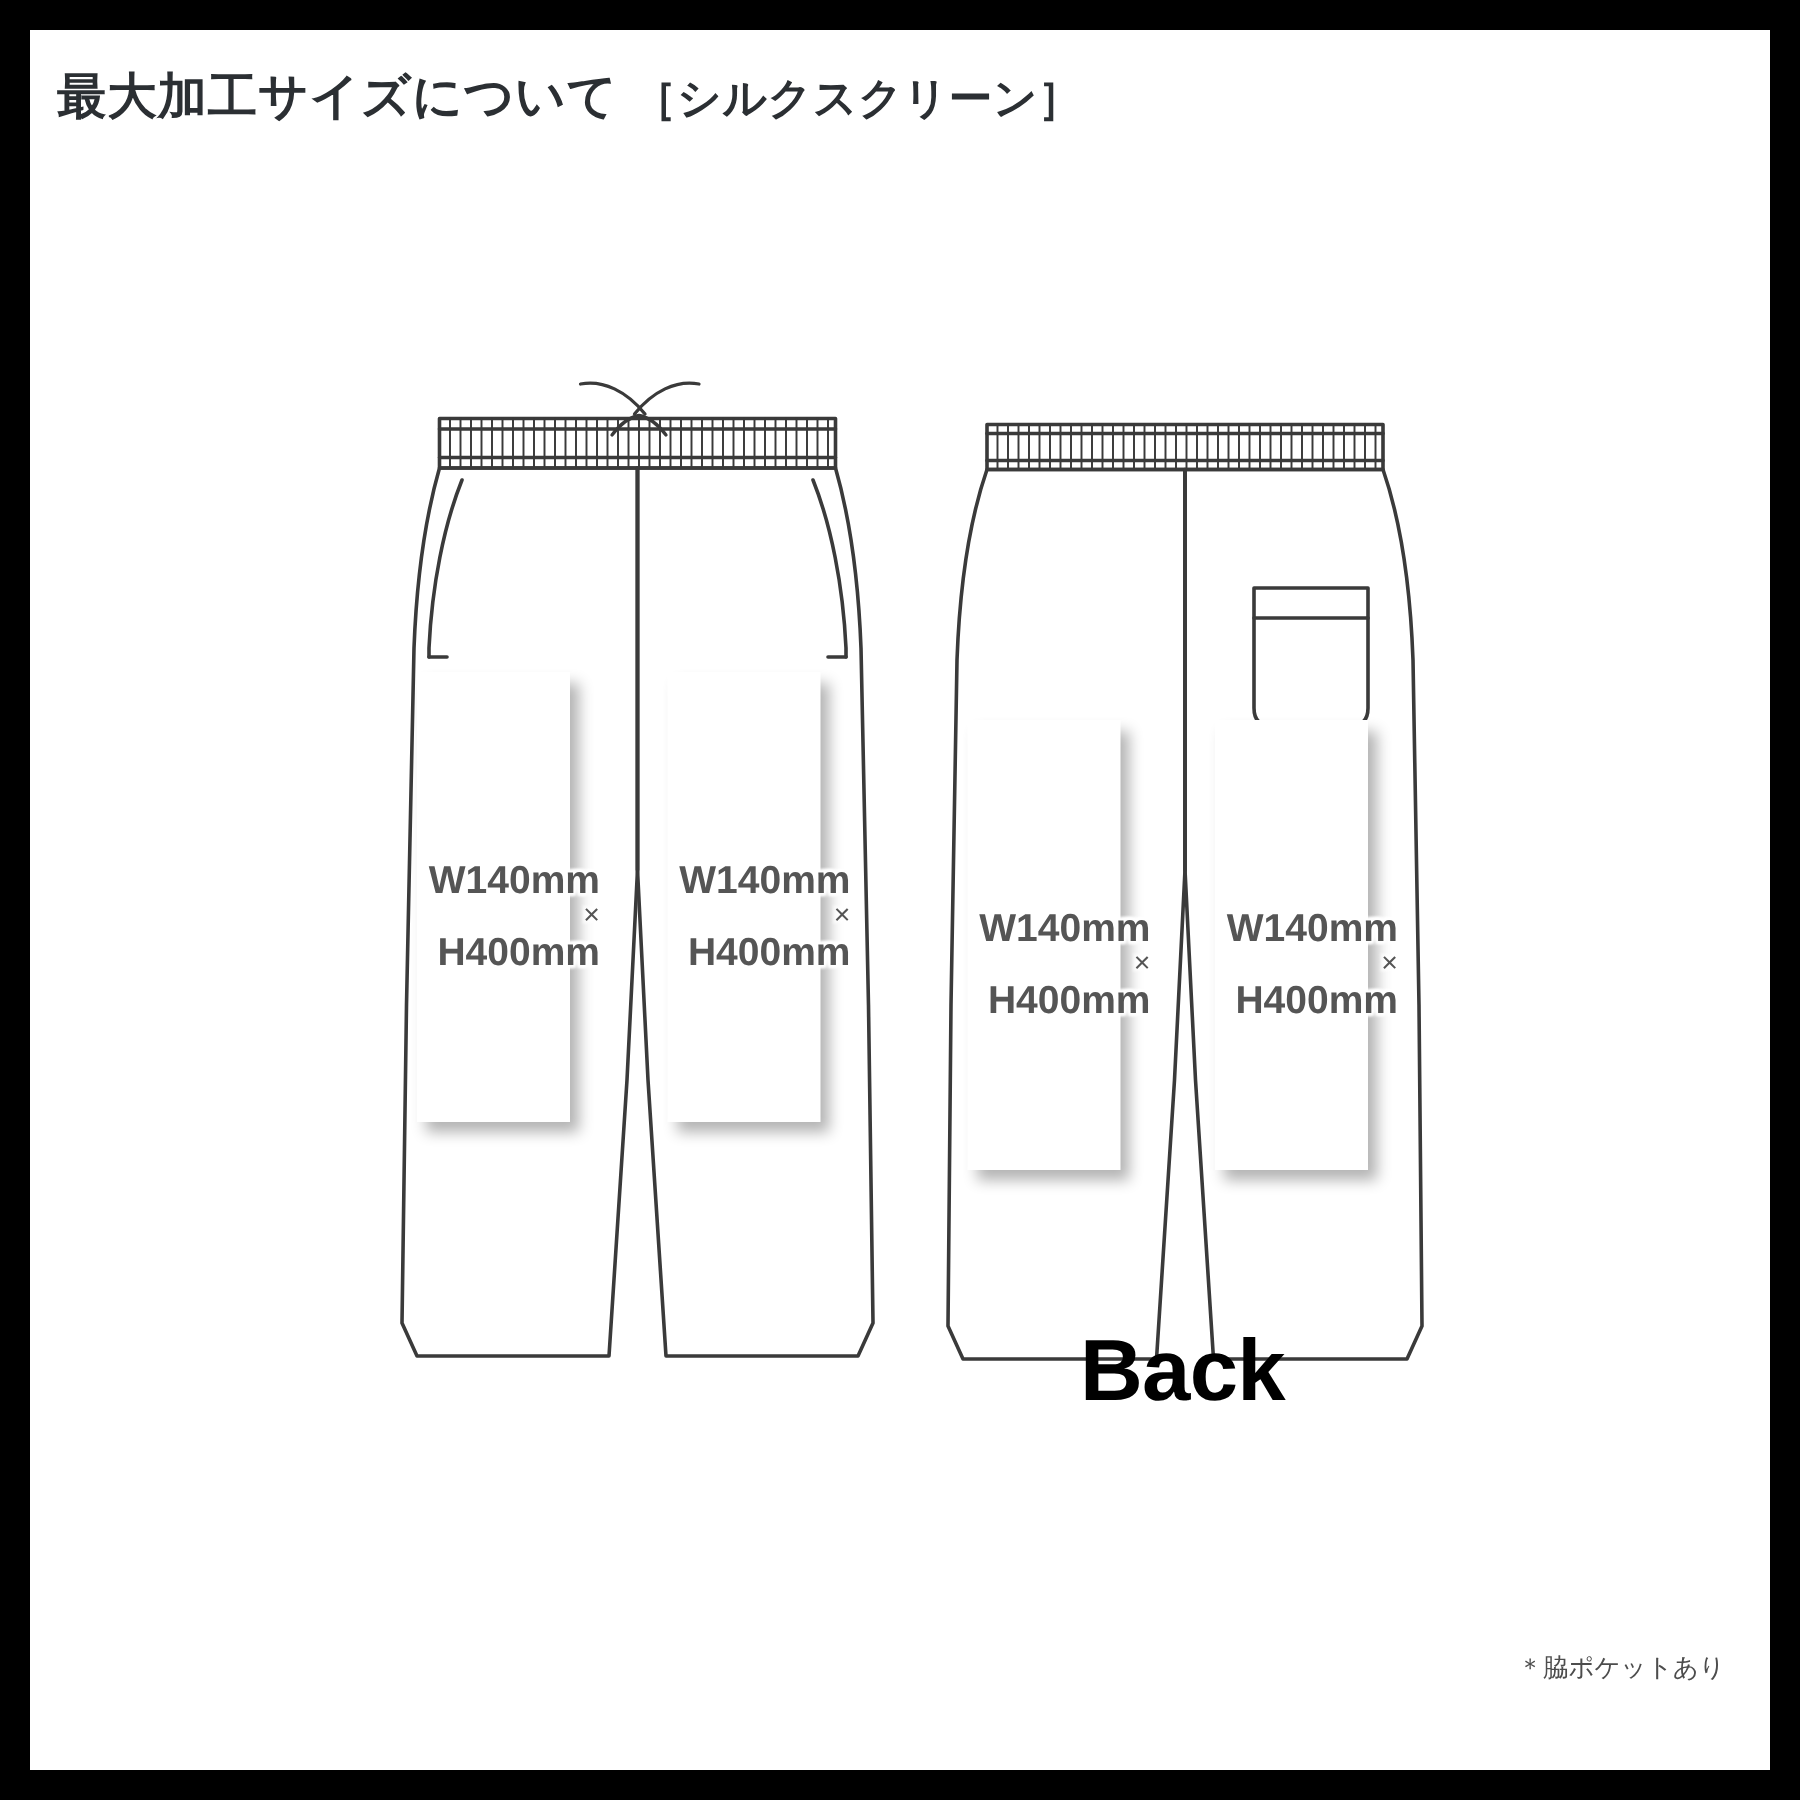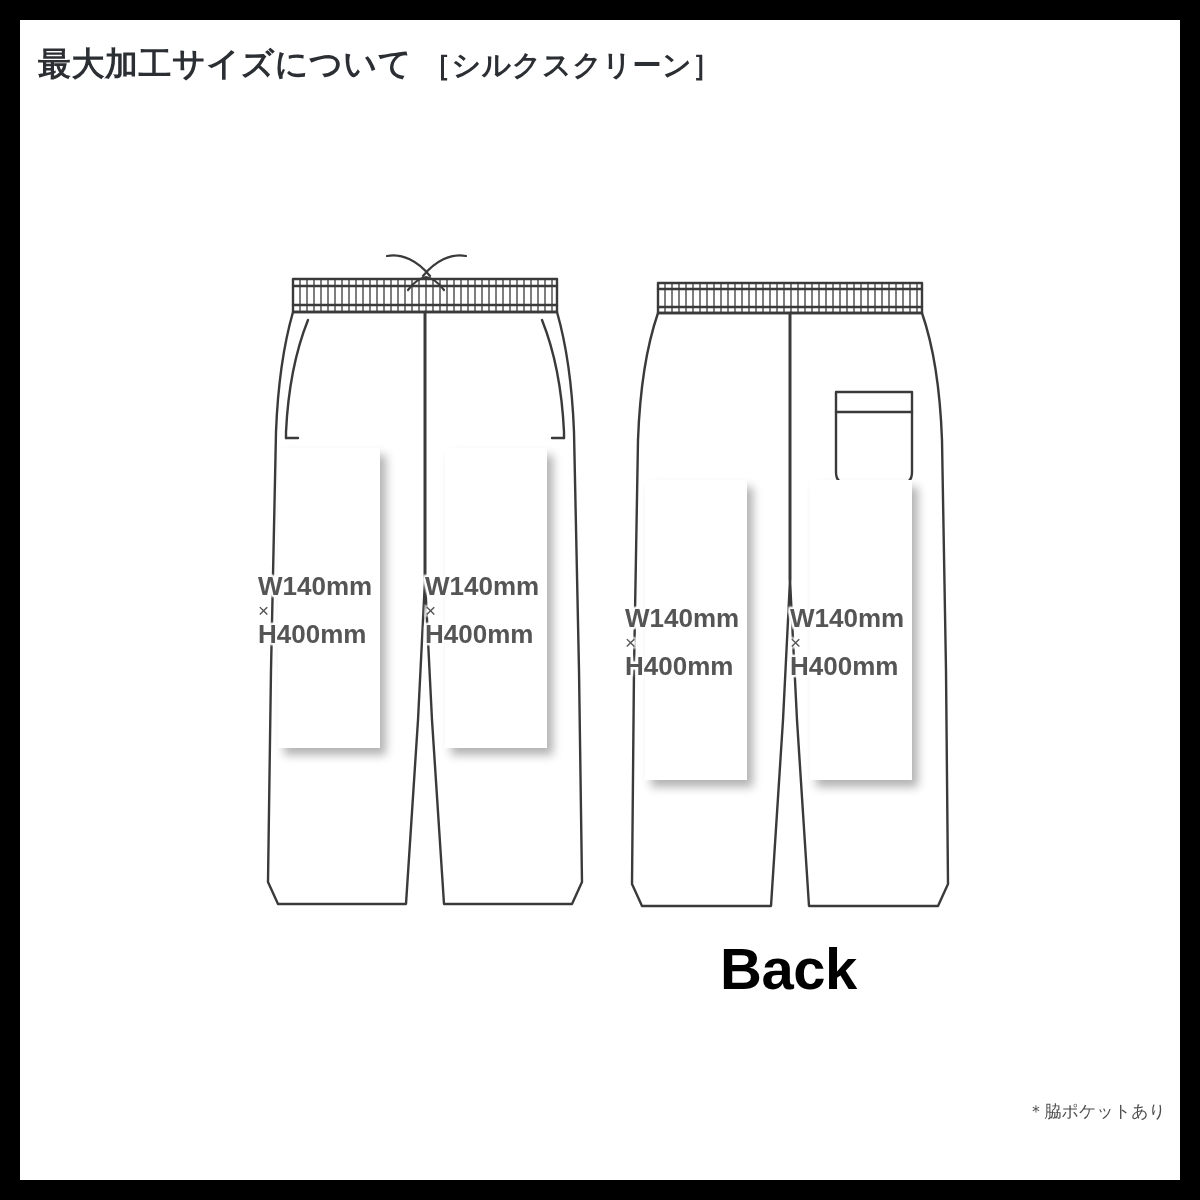--- a/index.html
+++ b/index.html
@@ -39,42 +39,42 @@
   }
   .view-label {
     position: absolute;
     font-size: 58px;
     font-weight: bold;
     color: #000000;
     letter-spacing: -0.5px;
     white-space: nowrap;
   }
   #label-front { left: 313px; top: 915px; }
-  #label-back  { left: 700px; top: 915px; }
+  #label-back  { left: 700px; top: 860px; }
 
   .notes {
     position: absolute;
-    right: 14px;
+    right: 30px;
     text-align: left;
     color: #4d4d4d;
     white-space: nowrap;
   }
   #note-1 { top: 1080px; font-size: 17px; }
   #note-2 { top: 1110px; font-size: 19px; }
 
   svg.art { position: absolute; left: 0; top: 0; }
 
   .print-box {
     position: absolute;
     background: #ffffff;
     box-shadow: 6px 7px 9px rgba(0,0,0,0.30);
   }
   .print-label {
     position: absolute;
-    text-align: left;
+    text-align: right;
     color: #555555;
     font-weight: bold;
     font-size: 26px;
     line-height: 1.02;
     white-space: nowrap;
     text-shadow:
        2px 0 2px #fff, -2px 0 2px #fff, 0 2px 2px #fff, 0 -2px 2px #fff,
        2px 2px 2px #fff, -2px -2px 2px #fff, 2px -2px 2px #fff, -2px 2px 2px #fff;
   }
   .print-label .x {

